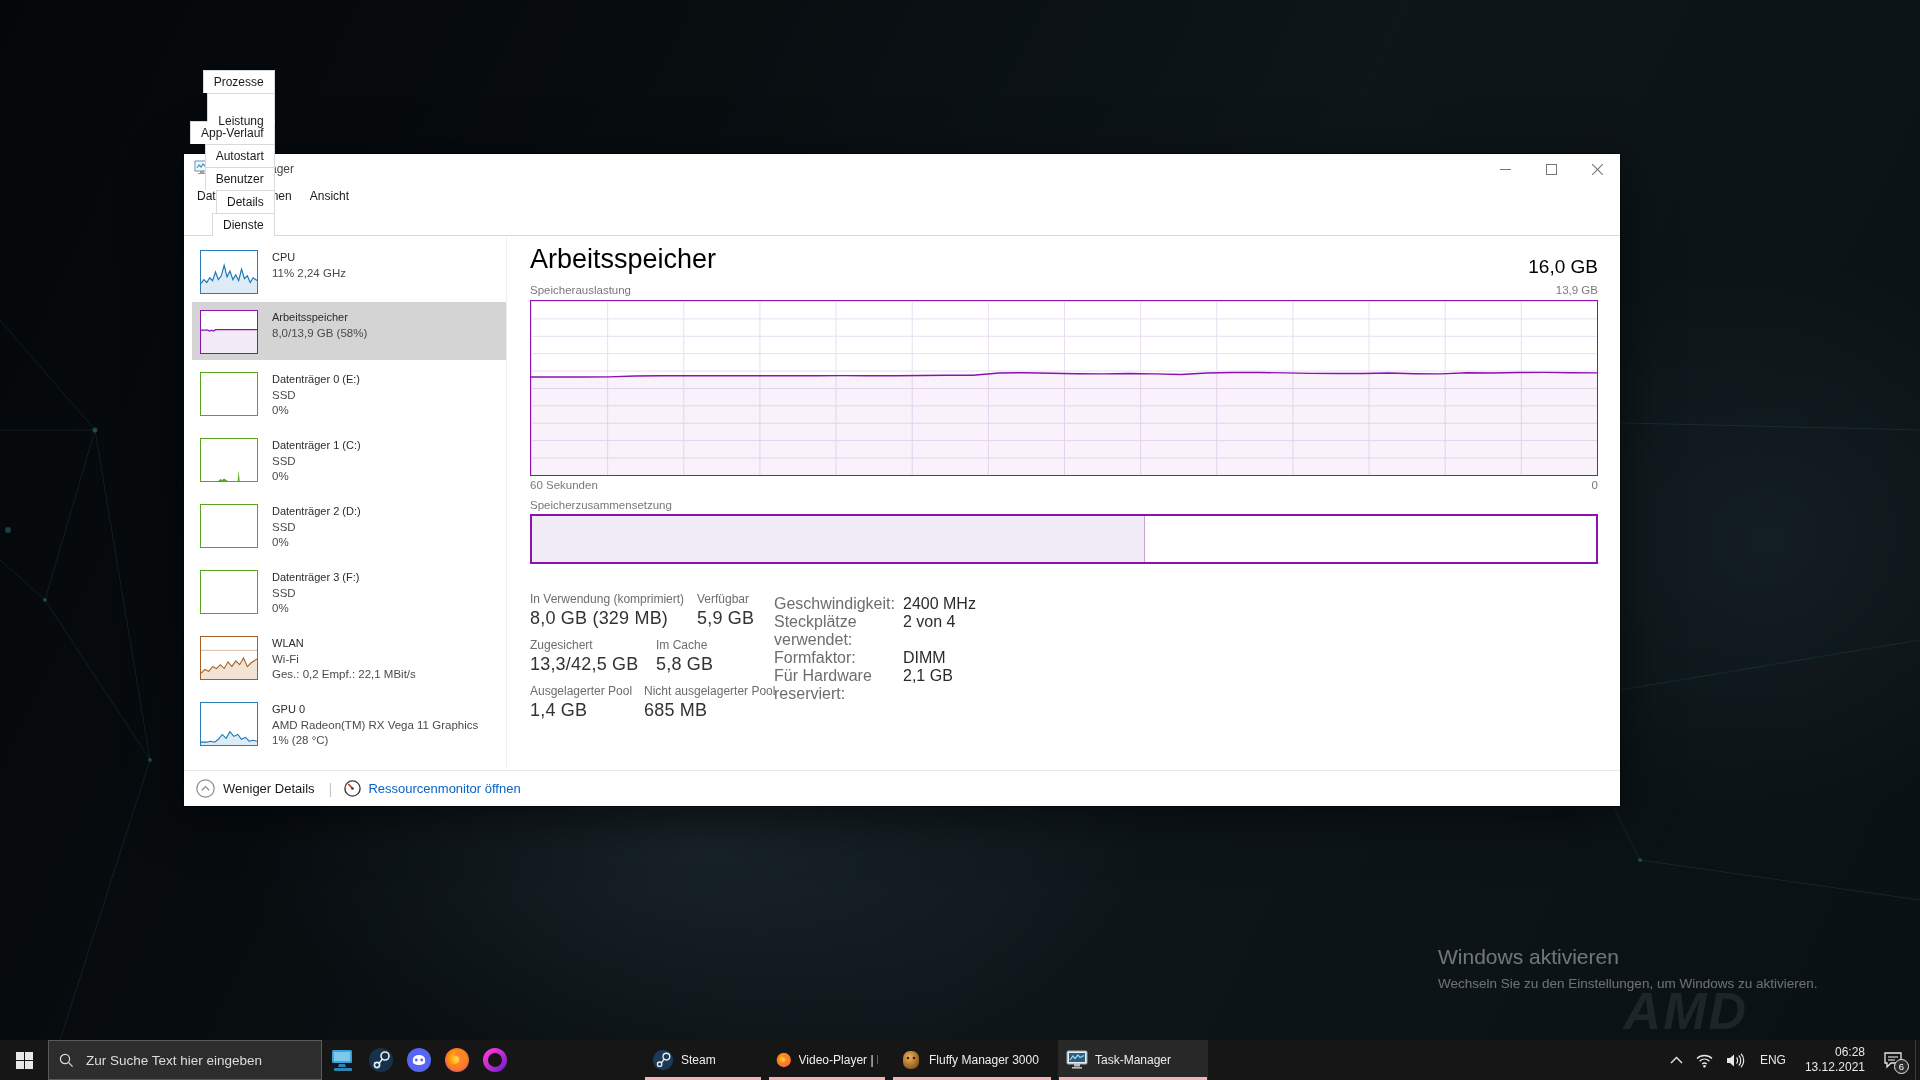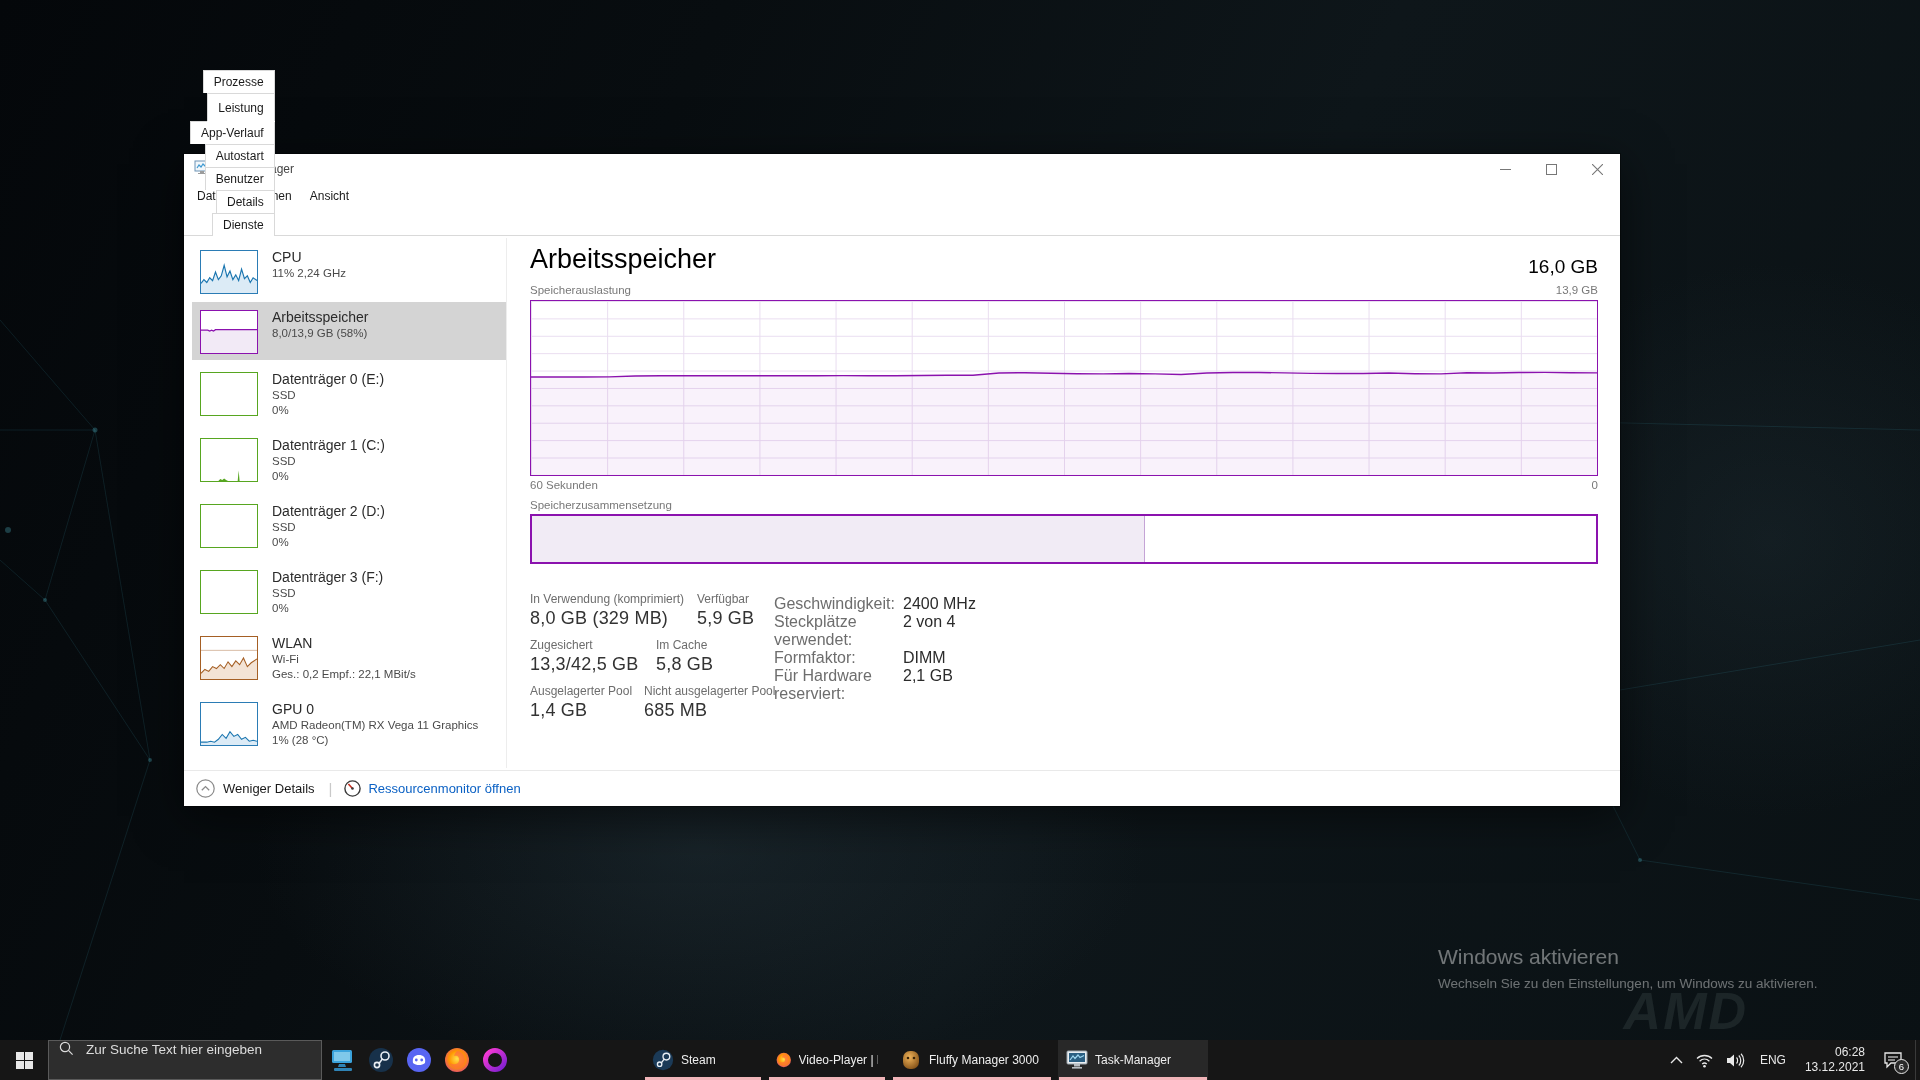--- a/index.html
+++ b/index.html
@@ -32,35 +32,35 @@
   .titlebar .ttl{color:#444;font-size:12px;}
   .win-controls{position:absolute;right:0;top:0;height:30px;display:flex;}
   .win-btn{width:46px;height:30px;display:flex;align-items:center;justify-content:center;color:#777;}
   .menubar{position:absolute;left:4px;top:30px;height:24px;display:flex;align-items:center;}
   .menu-item{padding:0 9px;color:#1a1a1a;}
   .tabrow{position:absolute;left:0;top:54px;right:0;height:28px;}
   .tabrow .baseline{position:absolute;left:0;right:0;bottom:0;height:1px;background:#d9d9d9;}
   .tabs{position:absolute;left:6px;bottom:0;display:flex;align-items:flex-end;flex-direction:column;}
   .tab{border:1px solid #d9d9d9;border-bottom:none;background:#fff;padding:4px 10px 4px 10px;
        margin-right:-1px;height:23px;position:relative;}
-  .tab.active{height:28px;padding-top:7px;z-index:3;background:#fff;
+  .tab.active{height:28px;padding-top:20px;z-index:3;background:#fff;
               box-shadow:0 1px 0 #fff;}
   
   .sidebar{position:absolute;left:8px;top:88px;width:314px;}
   .side-divider{position:absolute;left:322px;top:84px;bottom:38px;width:1px;background:#ededed;}
   .side-item{display:flex;padding:6px 8px 6px 8px;cursor:default;}
   .side-item.selected{background:#d4d4d4;}
   .mini{width:58px;height:44px;background:#fff;flex:none;margin-right:14px;margin-top:2px;}
   .mini svg{display:block;width:100%;height:100%;}
   .mini.cpu{border:1px solid #2b7cb5;}
   .mini.mem{border:1px solid #8b12ae;}
   .mini.disk{border:1px solid #57a620;}
   .mini.net{border:1px solid #a55f24;}
   .mini.gpu{border:1px solid #2b7cb5;}
-  .side-txt .t{font-size:14px;color:#2b2b2b;line-height:18px;}
+  .side-txt .t{font-size:11px;color:#2b2b2b;line-height:18px;}
   .side-txt .s{font-size:11.5px;color:#4a4a4a;line-height:15px;}
   .mb2{margin-bottom:2px;} .mb4{margin-bottom:4px;} .mb6{margin-bottom:6px;}
 
   
   .main{position:absolute;left:346px;top:84px;width:1068px;height:530px;}
   .main-h1{position:absolute;left:0;top:6px;font-size:27px;color:#000;}
   .main-total{position:absolute;right:0;top:18px;font-size:19px;color:#000;}
   .chart-caption{position:absolute;left:0;top:46px;right:0;display:flex;justify-content:space-between;
                  font-size:11.5px;color:#787878;}
   .chart{position:absolute;left:0;top:62px;width:1068px;height:176px;border:1px solid #8b12ae;background:#fff;}
@@ -93,21 +93,21 @@
   .foot-sep{color:#c9c9c9;margin:0 12px 0 14px;font-size:15px;}
   .foot-link{display:flex;align-items:center;color:#0b61c4;}
   .foot-link .lk{margin-left:7px;}
   .foot-less .lk{margin-left:8px;}
 
   
   .taskbar{position:absolute;left:0;bottom:0;width:1920px;height:40px;background:#161616;display:flex;align-items:center;}
   .start{width:48px;height:40px;display:flex;align-items:center;justify-content:center;}
   .winlogo{display:grid;grid-template-columns:8px 8px;grid-gap:1px;}
   .winlogo i{width:8px;height:8px;background:#e8e8e8;display:block;}
-  .searchbox{width:274px;height:40px;background:#2d2d2d;border:1px solid #5a5a5a;display:flex;align-items:flex-start;}
+  .searchbox{width:274px;height:40px;background:#2d2d2d;border:1px solid #5a5a5a;display:flex;align-items:center;}
   .searchbox input{background:transparent;border:none;outline:none;color:#ddd;font-size:13.5px;width:200px;
                    font-family:"Liberation Sans",sans-serif;}
   .searchbox input::placeholder{color:#ddd;opacity:1;}
   .sicon{margin:0 10px 0 10px;flex:none;display:flex;}
   .pinned{display:flex;height:40px;margin-left:2px;}
   .pin-btn{width:38px;height:40px;display:flex;align-items:center;justify-content:center;}
   .appbtns{display:flex;height:40px;margin-left:130px;}
   .app-btn{height:40px;display:flex;align-items:center;position:relative;padding:0 8px;margin-right:6px;}
   .app-btn .lbl{color:#eee;font-size:12px;margin-left:7px;white-space:nowrap;overflow:hidden;}
   .app-btn .uline{position:absolute;left:1px;right:1px;bottom:0;height:3px;background:#f0b4b8;}

